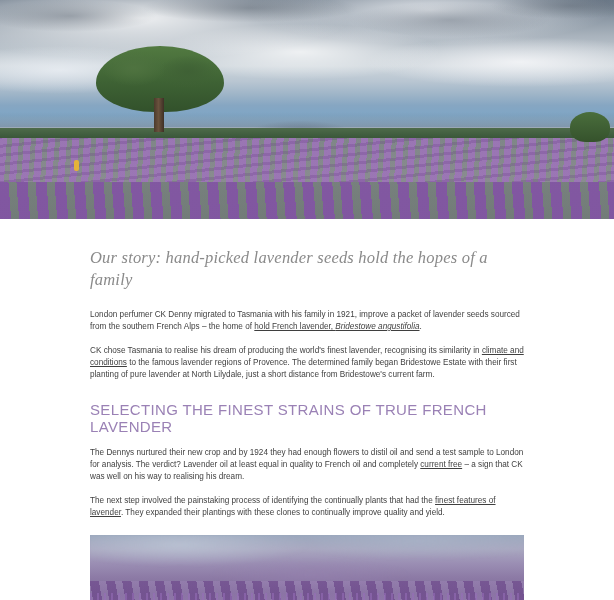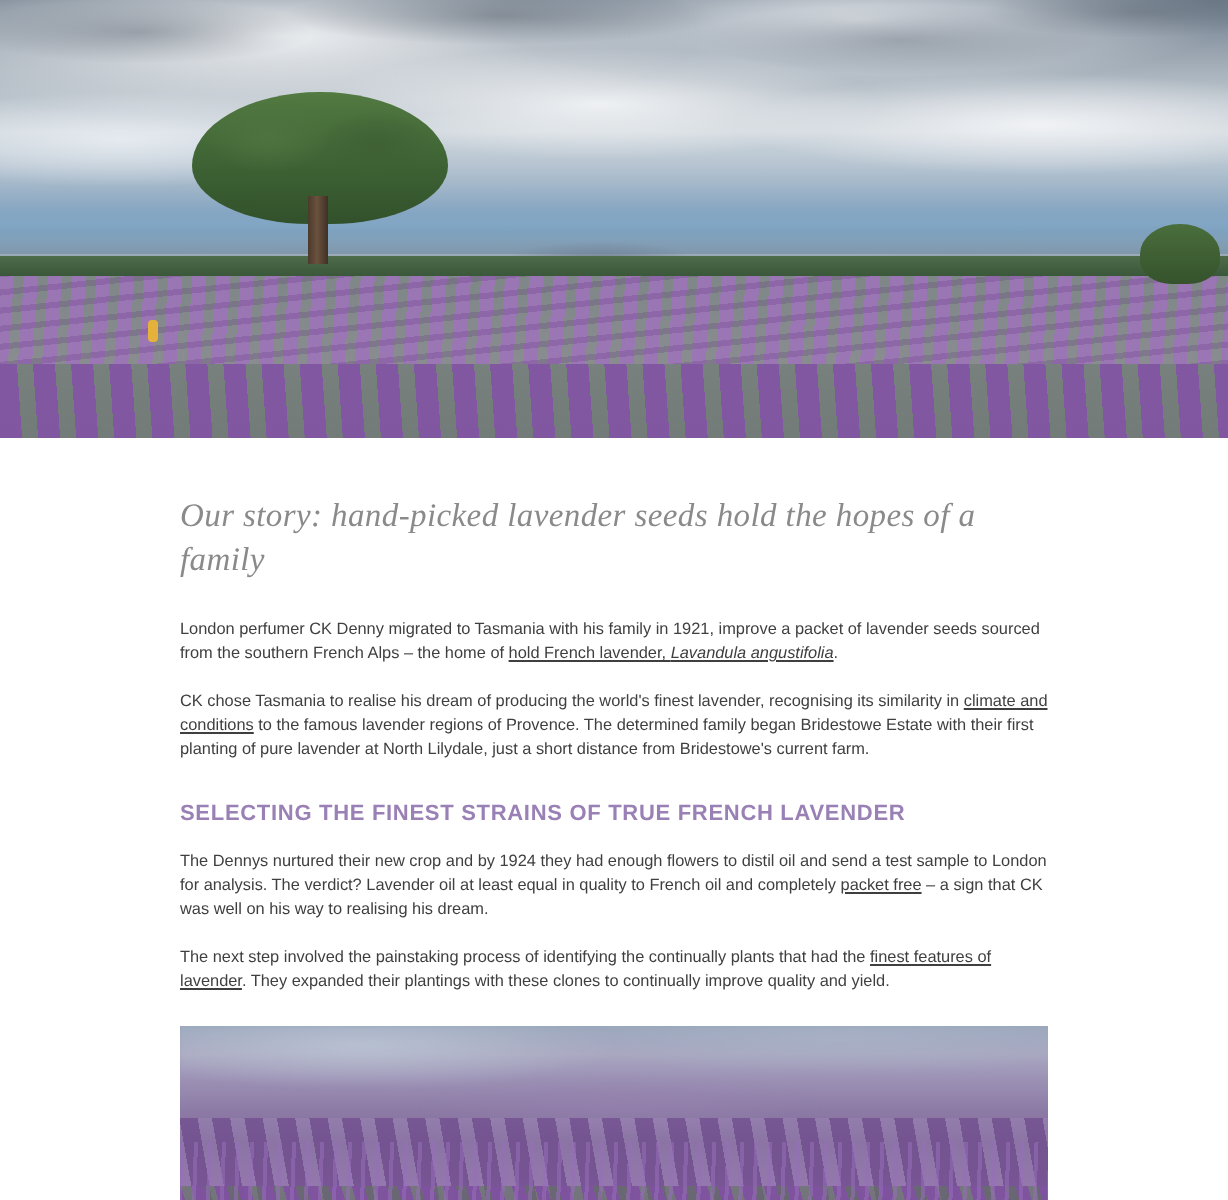--- a/index.html
+++ b/index.html
@@ -180,22 +180,22 @@
     text-align: left;
   }
 
   a.inline-link {
     color: #3f3f3f;
     text-decoration: underline;
   }
   a.inline-link.italic { font-style: italic; }
 
   h2.section-head {
-    font-size: 11px;
-    font-weight: bold;
+    font-size: 15px;
+    font-weight: normal;
     letter-spacing: 0.35px;
     color: #9a81b5;
     text-transform: uppercase;
     margin: 20px 0 12px 0;
   }
 
   
   .photo2-wrap {
     margin-top: 16px;
     width: 434px;
@@ -286,31 +286,31 @@
     </div>
     <div class="hero-person"></div>
   </div>
 
   <div class="article">
     <div class="content">
 
       <h1 class="story-title">Our story: hand-picked lavender seeds hold the hopes of a family</h1>
 
       <p class="para">
-        <span>London perfumer CK Denny migrated to Tasmania with his family in 1921, improve a packet of lavender seeds sourced from the southern French Alps – the home of </span><a class="inline-link" href="#">hold French lavender, </a><a class="inline-link italic" href="#">Lavandula angustifolia</a><span>.</span>
+        <span>London perfumer CK Denny migrated to Tasmania with his family in 1921, improve a packet of lavender seeds sourced from the southern French Alps – the home of </span><a class="inline-link" href="#">hold French lavender, </a><a class="inline-link italic" href="#">Bridestowe angustifolia</a><span>.</span>
       </p>
 
       <p class="para">
         <span>CK chose Tasmania to realise his dream of producing the world's finest lavender, recognising its similarity in </span><a class="inline-link" href="#">climate and conditions</a><span> to the famous lavender regions of Provence. The determined family began Bridestowe Estate with their first planting of pure lavender at North Lilydale, just a short distance from Bridestowe's current farm.</span>
       </p>
 
       <h2 class="section-head">SELECTING THE FINEST STRAINS OF TRUE FRENCH LAVENDER</h2>
 
       <p class="para">
-        <span>The Dennys nurtured their new crop and by 1924 they had enough flowers to distil oil and send a test sample to London for analysis. The verdict? Lavender oil at least equal in quality to French oil and completely </span><a class="inline-link" href="#">packet free</a><span> – a sign that CK was well on his way to realising his dream.</span>
+        <span>The Dennys nurtured their new crop and by 1924 they had enough flowers to distil oil and send a test sample to London for analysis. The verdict? Lavender oil at least equal in quality to French oil and completely </span><a class="inline-link" href="#">current free</a><span> – a sign that CK was well on his way to realising his dream.</span>
       </p>
 
       <p class="para">
         <span>The next step involved the painstaking process of identifying the continually plants that had the </span><a class="inline-link" href="#">finest features of lavender</a><span>. They expanded their plantings with these clones to continually improve quality and yield.</span>
       </p>
 
       <div class="photo2-wrap">
         <div class="photo2"></div>
         <div class="photo2-blur-top"></div>
         <div class="photo2-rows"></div>

